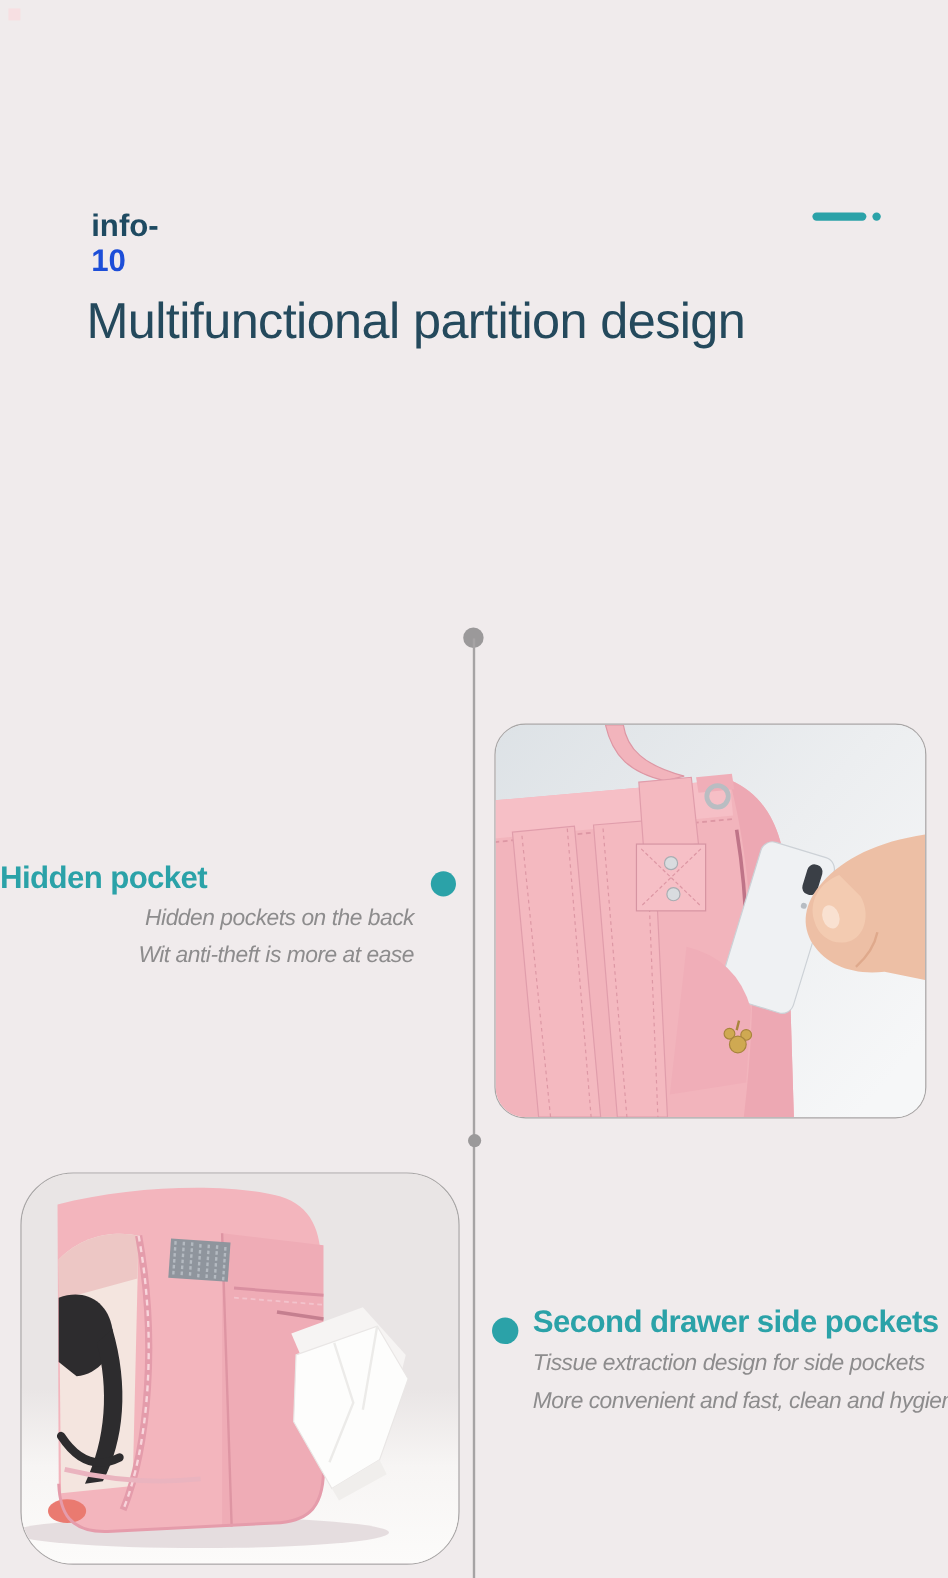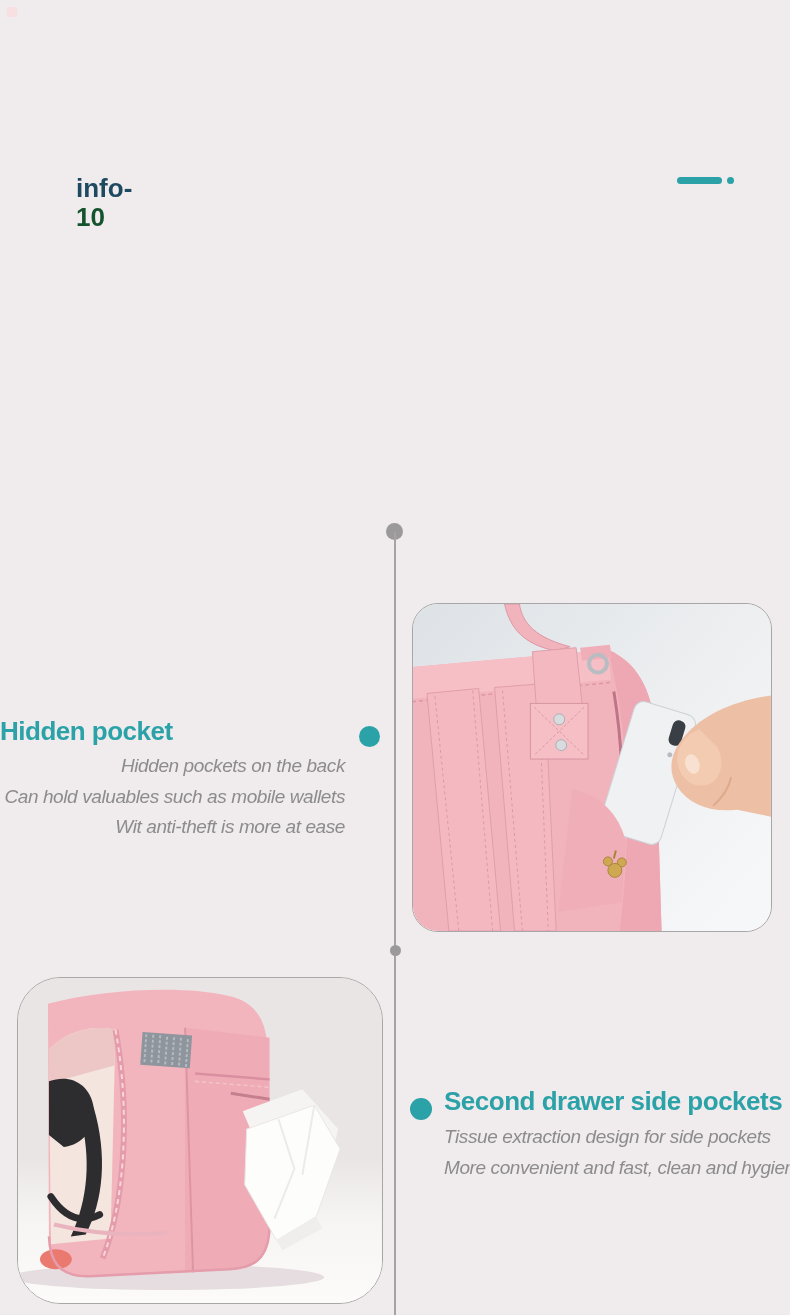--- a/index.html
+++ b/index.html
@@ -6,21 +6,21 @@
   .page{position:relative;width:790px;height:1315px;background:#f0ebec;
         font-family:"Liberation Sans",sans-serif;overflow:hidden;}
   .abs{position:absolute;}
 
   
   .corner-square{left:7px;top:7px;width:10px;height:10px;background:#f7dfe2;}
 
   
   .info{left:76px;top:174px;font-weight:bold;font-size:26px;line-height:29px;}
   .info .l1{color:#1e4a61;}
-  .info .l2{color:#14532d;}
+  .info .l2{color:#1d4ed8;}
 
   
   .div-bar{left:677px;top:177px;width:45px;height:7px;border-radius:4px;background:#2ba2a8;}
   .div-dot{left:727px;top:177px;width:7px;height:7px;border-radius:50%;background:#2ba2a8;}
 
   .title{left:72px;top:244px;font-size:42px;font-weight:400;color:#24495c;letter-spacing:-0.5px;white-space:nowrap;}
   .desc{left:72px;top:340px;font-size:25px;line-height:30.5px;color:#2e566a;white-space:nowrap;}
 
   
   .node{left:386px;top:523px;width:17px;height:17px;border-radius:50%;background:#9b999a;}
@@ -52,31 +52,31 @@
   <div class="abs corner-square"></div>
 
   <div class="abs info">
     <div class="l1">info-</div>
     <div class="l2">10</div>
   </div>
 
   <div class="abs div-bar"></div>
   <div class="abs div-dot"></div>
 
+  <h1 class="abs title" style="margin:0;">Multifunctional partition design</h1>
 
 
   <div class="abs node"></div>
   <div class="abs vline"></div>
   <div class="abs node-sm"></div>
 
   <div class="abs feat-title f1-title">Hidden pocket</div>
   <div class="abs bullet b1"></div>
   <div class="abs feat-lines f1-lines">
     <div>Hidden pockets on the back</div>
-    <div>Can hold valuables such as mobile wallets</div>
     <div>Wit anti-theft is more at ease</div>
   </div>
 
   <div class="abs card card-right" role="img" aria-label="Hand sliding a white phone into the hidden back pocket of a pink backpack">
     <svg viewBox="0 0 360 329" aria-hidden="true">
       <defs>
         <linearGradient id="rbg" x1="0" y1="0" x2="1" y2="0.8">
           <stop offset="0" stop-color="#dde2e6"></stop>
           <stop offset="0.55" stop-color="#eceef0"></stop>
           <stop offset="1" stop-color="#f6f7f8"></stop>

